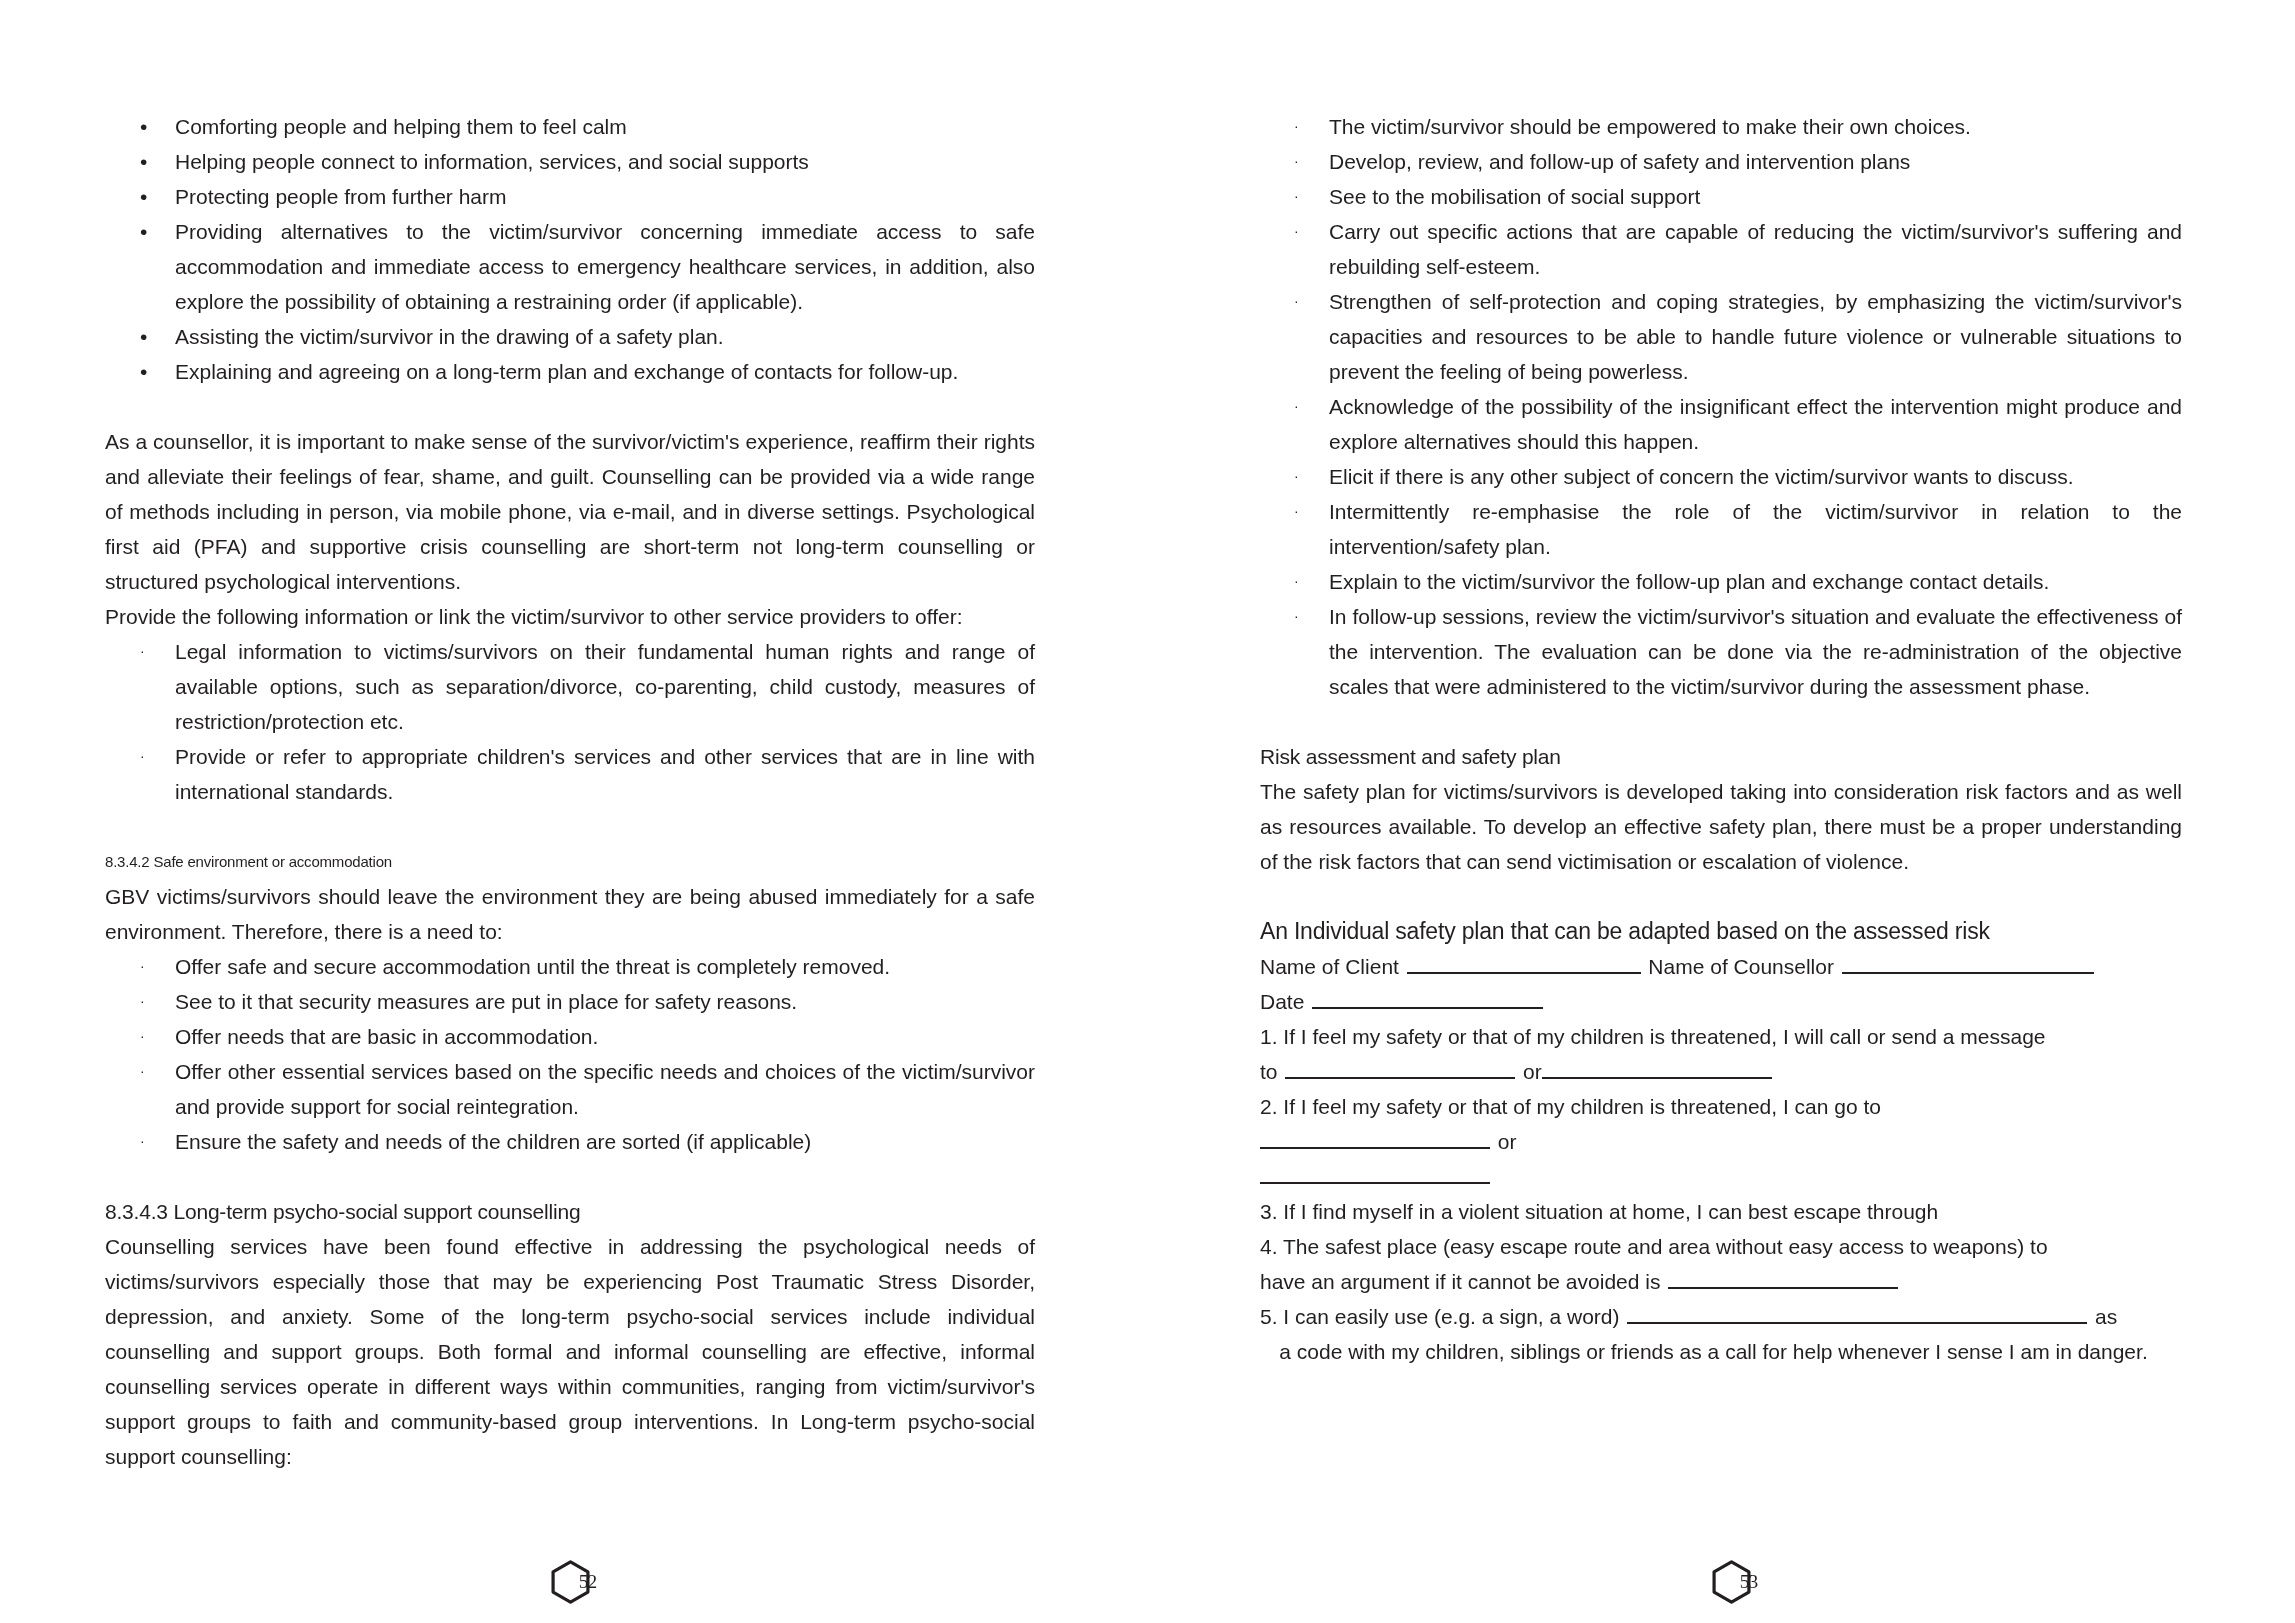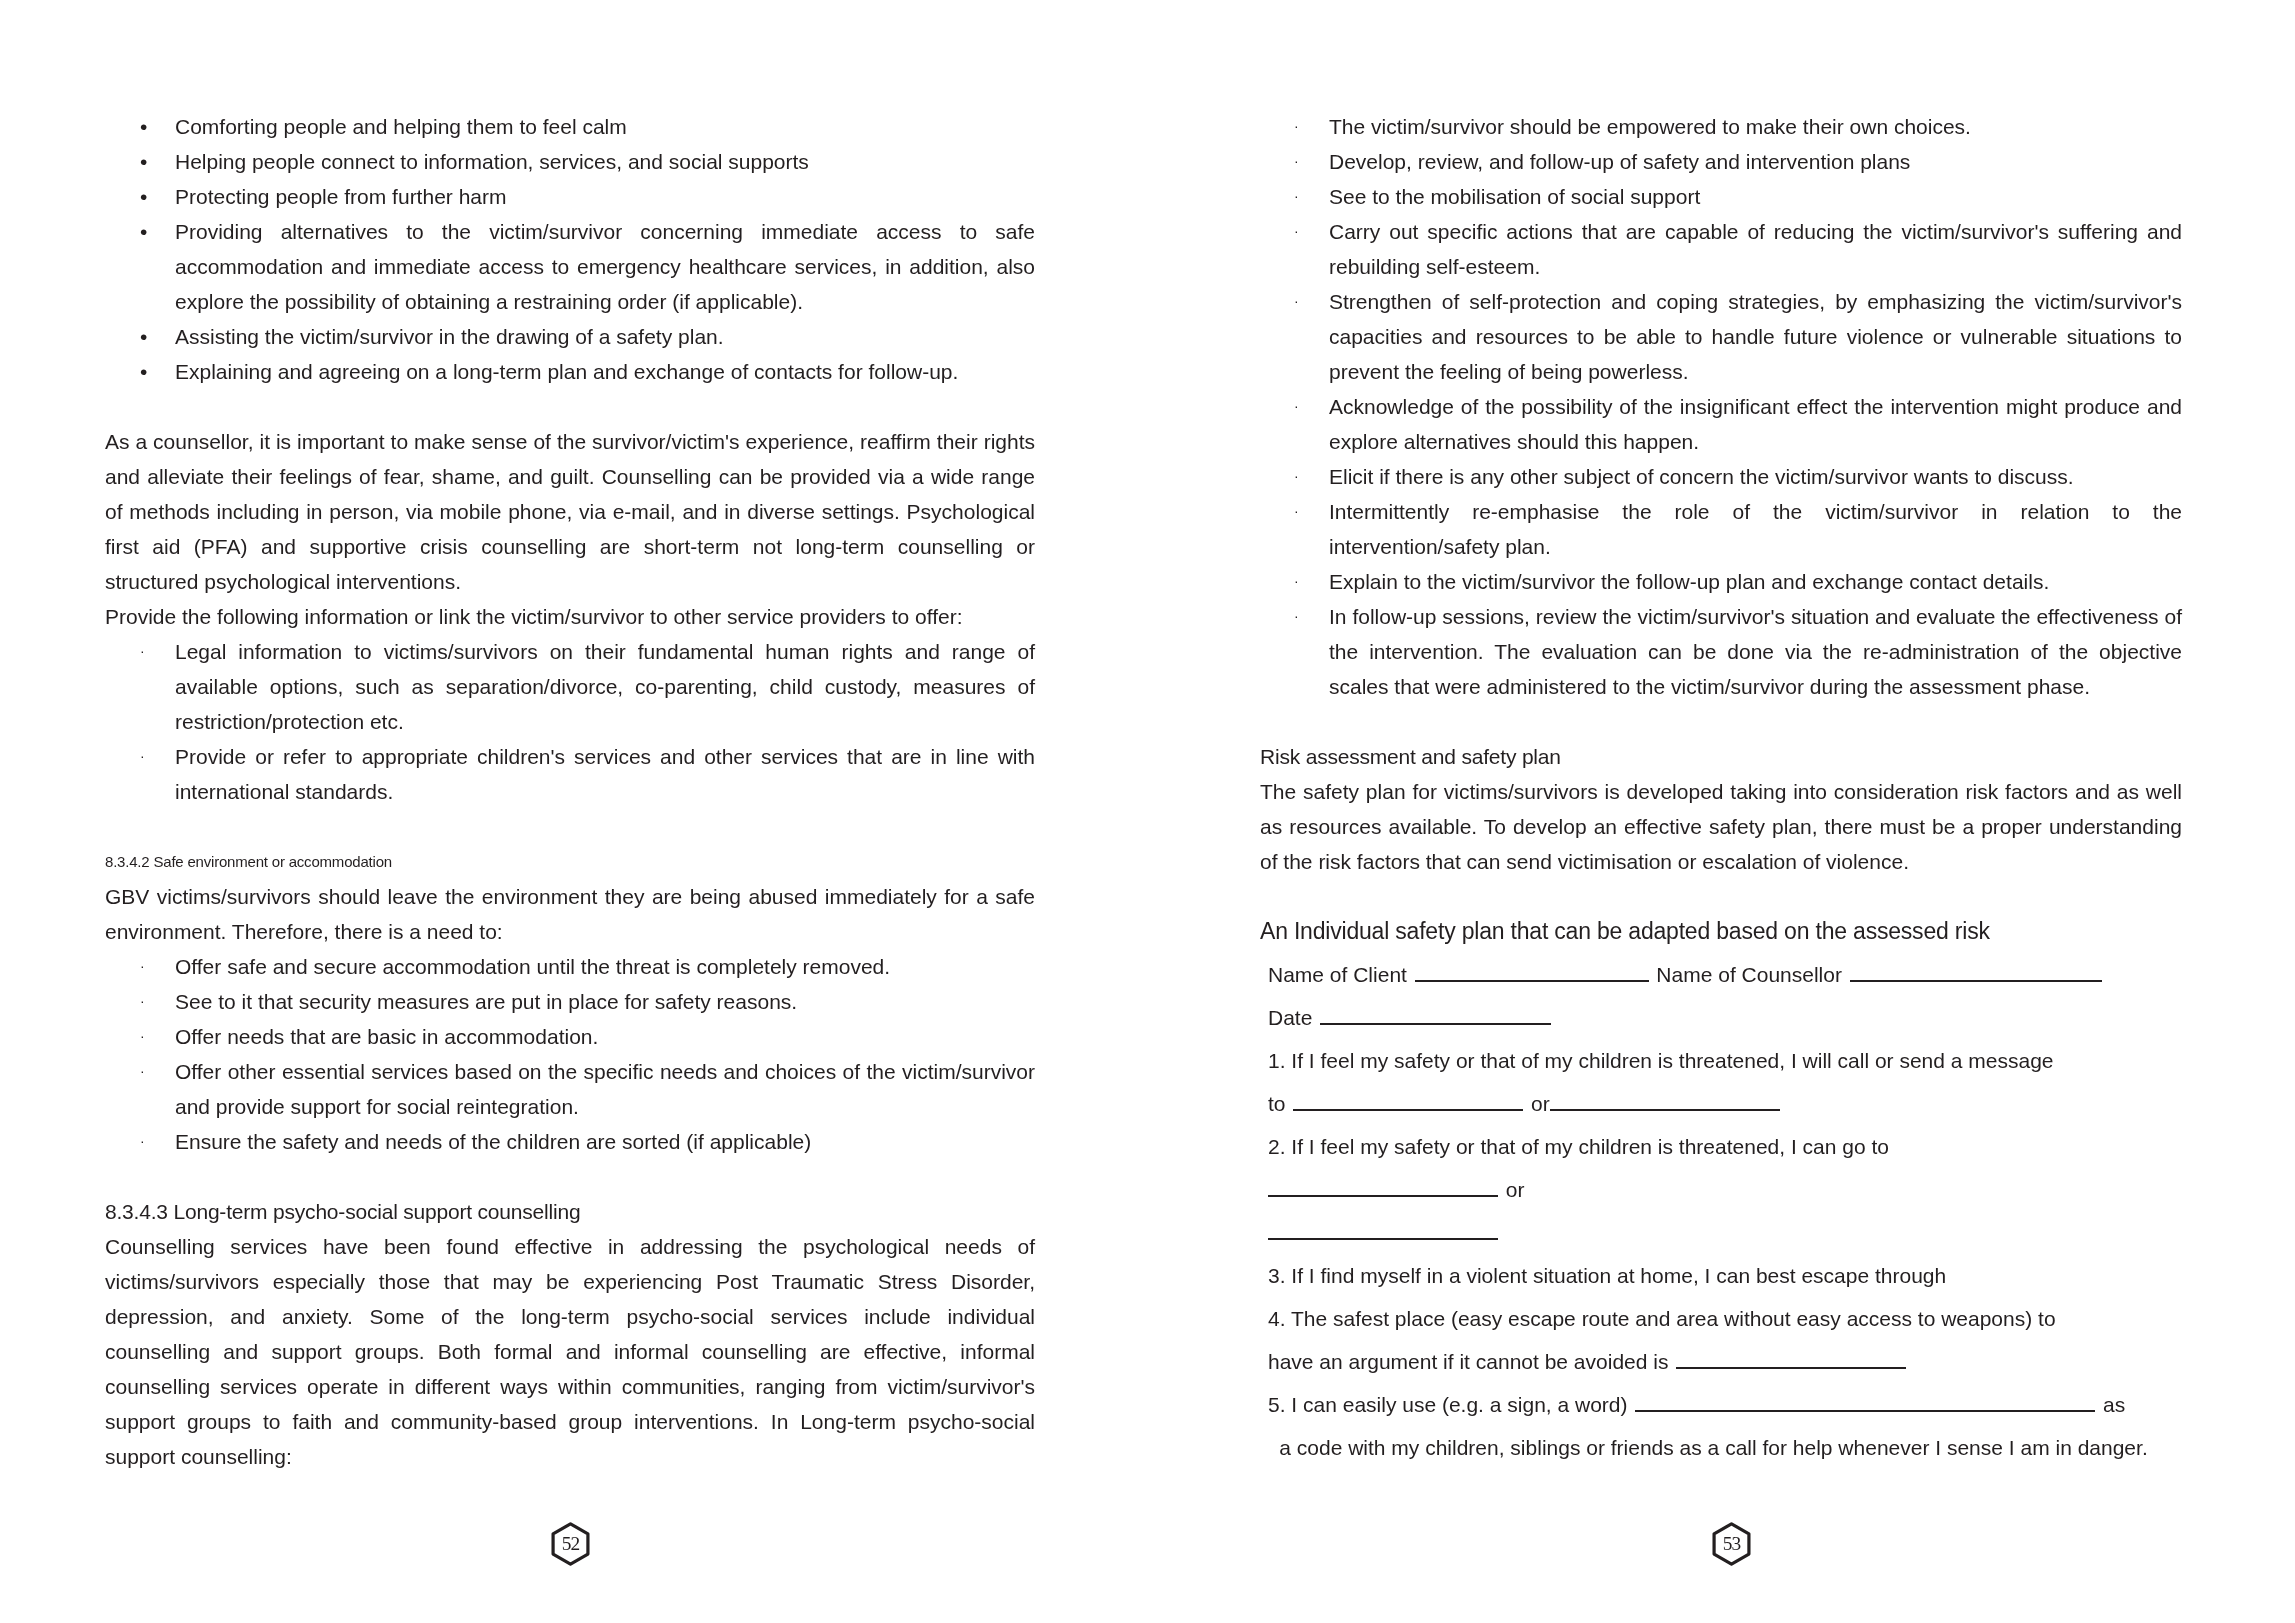--- a/index.html
+++ b/index.html
@@ -27,23 +27,23 @@
   ul.list li .bullet {
     position: absolute; left: 35px; top: 0; width: 18.5px; text-align: left;
   }
   ul.list.dots li .bullet { left: 35px; font-size: 14px; }
   ul.list.right li { padding-left: 69px; }
   ul.list.right li .bullet { left: 34px; }
   .blank {
     display: inline-block; border-bottom: 2.3px solid #231f20;
     height: 21px; vertical-align: baseline; margin: 0 1.9px;
   }
-  .form-line { margin: 8px; white-space: nowrap; }
+  .form-line { margin: 0; white-space: nowrap; }
   .pagenum {
-    position: absolute; top: 1522px; width: 39px; height: 44px;
+    position: absolute; top: 1560px; width: 39px; height: 44px; padding-left: 34px;
   }
   .pagenum svg { position: absolute; left: 0; top: 0; }
   .pagenum span {
     position: absolute; left: 0; right: 0; top: 10.2px; text-align: center;
     font-family: "Liberation Serif", "DejaVu Serif", serif; font-size: 19.4px; line-height: 24px;
     letter-spacing: -0.9px;
   }
 </style>
 </head>
 <body>

